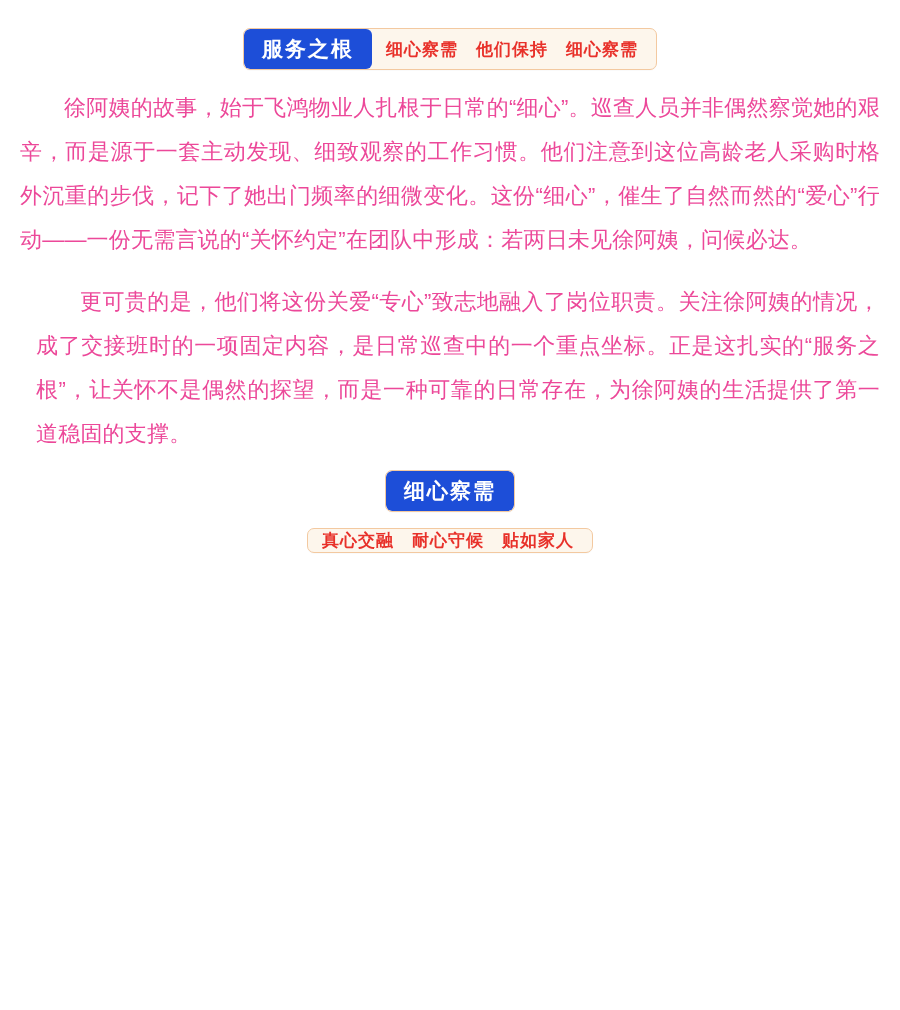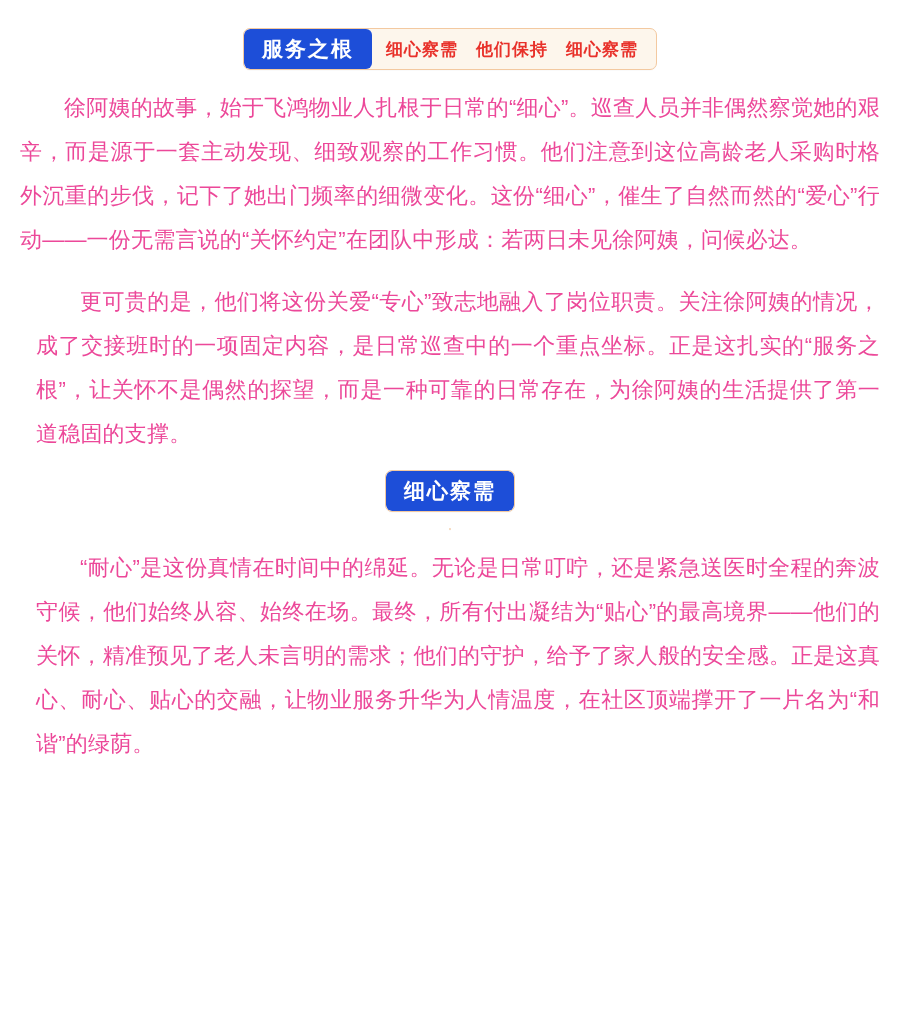--- a/index.html
+++ b/index.html
@@ -102,18 +102,22 @@
     <div class="section-head">
       <div class="head-wrap">
         <div class="head-badge">细心察需</div>
       </div>
     </div>
   </div>
 
   <div class="block">
     <div class="section-head">
       <div class="head-wrap">
+        <div class="head-keys">
+          <span class="head-key">真心交融</span>
+          <span class="head-key">耐心守候</span>
+          <span class="head-key">贴如家人</span>
+        </div>
       </div>
     </div>
-    <p class="para">“耐心”是这份真情在时间中的绵延。无论是日常叮咛，还是紧急送医时全程的奔波守候，他们始终从容、始终在场。最终，所有付出凝结为“贴心”的最高境界——他们的关怀，精准预见了老人未言明的需求；他们的守护，给予了家人般的安全感。正是这真心、耐心、贴心的交融，让物业服务升华为人情温度，在社区顶端撑开了一片名为“和谐”的绿荫。</p>
   </div>
 
 </div>
 
 </body></html>

